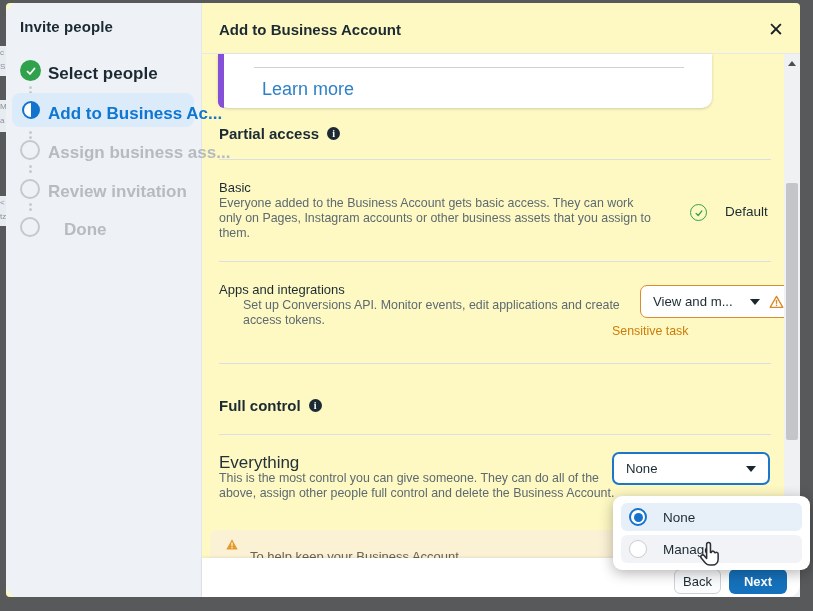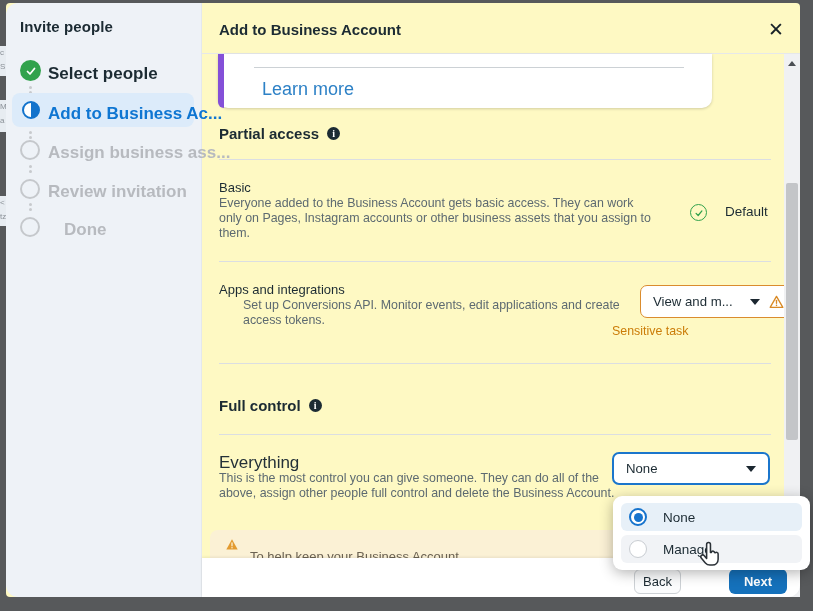--- a/index.html
+++ b/index.html
@@ -58,21 +58,21 @@
 
   
   .warn-bar { left:204px; top:527px; width:562px; height:28px; background:#fbf1d5; border-radius:8px 8px 0 0; overflow:hidden; z-index:2; }
   .warn-text { position:absolute; left:40px; top:19px; font-size:13px; color:#6b6252; white-space:nowrap; }
   .warn-tri { position:absolute; left:15px; top:8px; }
 
   
   .footer { left:196px; top:555px; width:598px; height:39px; background:#ffffff; border-radius:0 0 12px 0; box-shadow:0 -1px 3px rgba(0,0,0,0.08); z-index:5; }
   .footer-status { position:absolute; left:17px; top:12px; font-size:13px; color:#3a464d; }
   .btn { position:absolute; top:11px; height:25px; border-radius:6px; font-size:13px; display:flex; align-items:center; justify-content:center; cursor:pointer; }
-  .btn-back { left:432px; width:47px; background:#fbfcfd; border:1px solid #cdd1d5; color:#1c2b33; }
+  .btn-back { left:472px; width:47px; background:#fbfcfd; border:1px solid #cdd1d5; color:#1c2b33; }
   .btn-next { left:527px; width:58px; background:#1571bb; color:#ffffff; font-weight:bold; }
 
   
   .scroll-track { left:778px; top:51px; width:16px; height:543px; background:#f0f1f3; z-index:1; }
   .scroll-up { position:absolute; left:4px; top:7px; width:0; height:0; border-left:4px solid transparent; border-right:4px solid transparent; border-bottom:5px solid #4b4f54; }
   .scroll-thumb { position:absolute; left:2px; top:129px; width:12px; height:257px; background:#c3c5c8; border-radius:2px; }
 
   
   .popup { left:613px; top:496px; width:197px; height:74px; background:#ffffff; border-radius:9px; box-shadow:0 3px 14px rgba(0,0,0,0.3); z-index:20; }
   .popup-row { position:absolute; left:8px; width:181px; height:28px; border-radius:6px; display:flex; align-items:center; padding:0 8px; gap:16px; cursor:pointer; }

